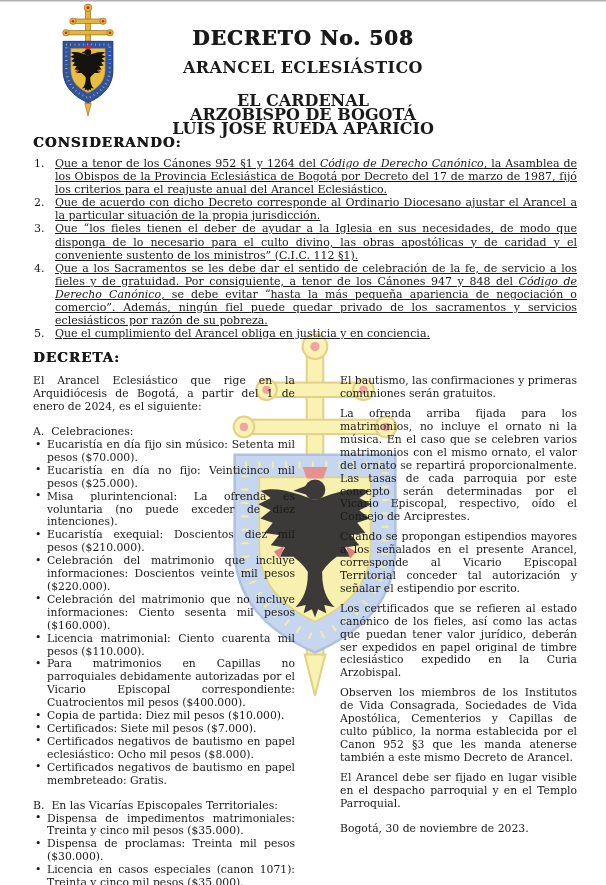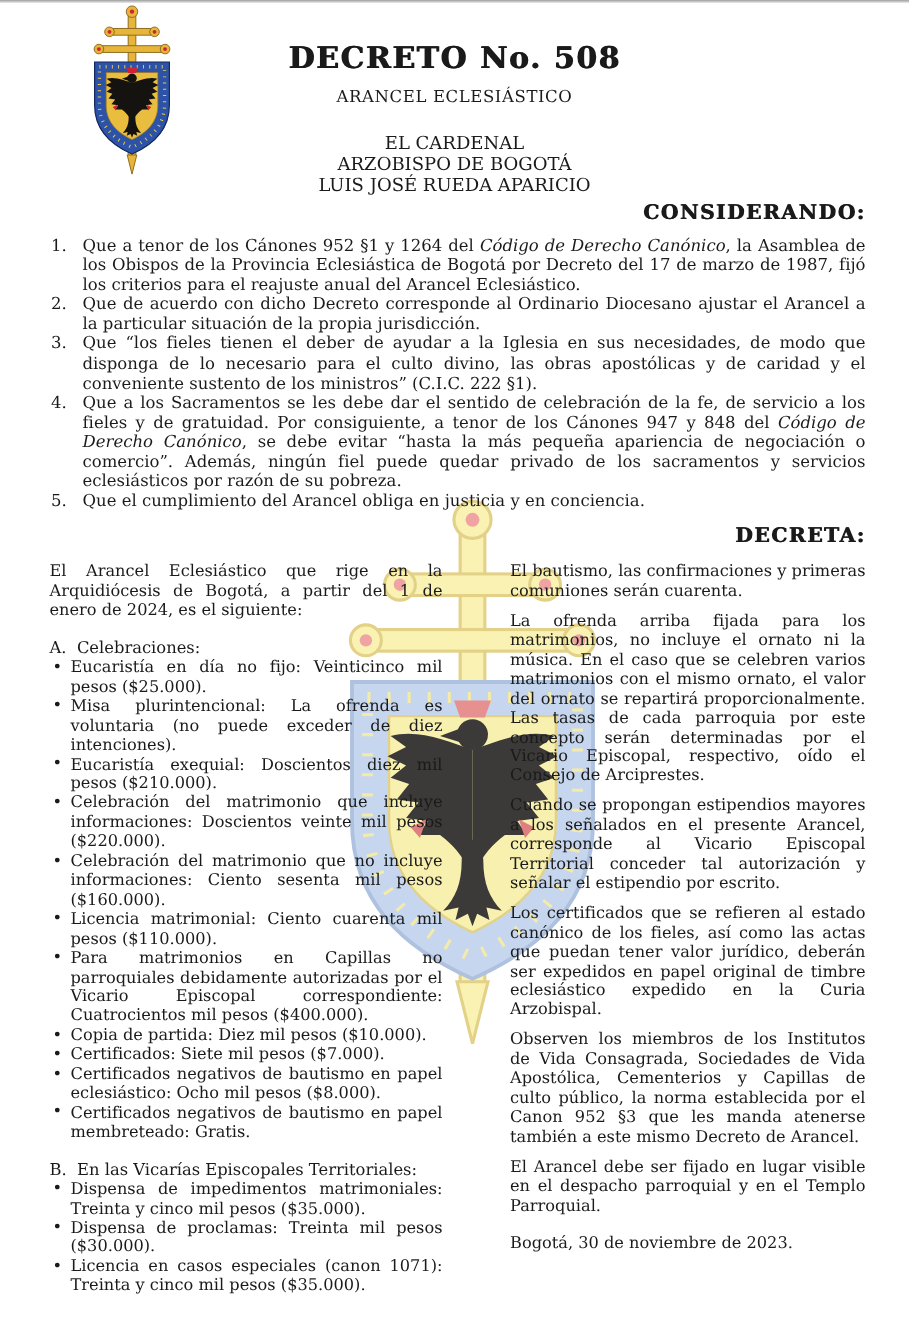--- a/index.html
+++ b/index.html
@@ -20,28 +20,28 @@
     --c-cross:#f9f2b2; --c-cross-line:#e2d187; --c-dot:#f0a3a3;
     --c-shield:#c6d6ee; --c-shield-line:#aec2e0; --c-orn:#f4eaa9;
     --c-field:#f7f0ae; --c-field-line:#e2d187; --c-eagle:#3c3a38;
     --c-crown:#e79090; --c-accent:#e07f7f;}
   .crest-full svg,.crest-wm svg{width:100%; height:100%; display:block;}
 
   
   .header{position:absolute; top:0; left:0; right:0; text-align:center; z-index:2;}
   .title{margin-top:26px; font-size:20px; font-weight:bold; letter-spacing:1px;
     text-shadow:0.6px 0 currentColor;}
-  .subtitle{margin-top:8px; font-size:11px; font-weight:normal; letter-spacing:0.4px;}
-  .issuer{margin-top:17px; font-size:12px; font-weight:normal; line-height:14px;}
+  .subtitle{margin-top:8px; font-size:16px; font-weight:bold; letter-spacing:0.4px;}
+  .issuer{margin-top:17px; font-size:16px; font-weight:bold; line-height:14px;}
 
   
   .doc-body{position:absolute; left:33px; width:544px; top:134px; z-index:1;}
-  .sec-heading{text-align:right; font-size:13.5px; font-weight:bold; letter-spacing:1px;
+  .sec-heading{text-align:left; font-size:13.5px; font-weight:bold; letter-spacing:1px;
     text-shadow:0.5px 0 currentColor;}
-  .consider{list-style:none; margin:7px 0 0 0; padding:0; font-size:11px; line-height:13.1px;}
+  .consider{list-style:none; margin:7px 0 0 0; padding:0; font-size:11px; line-height:13.1px;text-decoration:underline;}
   .consider li{position:relative; padding-left:22px; text-align:justify;}
   .consider li::before{counter-increment:cnum; content:counter(cnum) "."; position:absolute; left:1px;}
   .consider{counter-reset:cnum;}
   .decreta-heading{margin-top:9px;}
 
   .columns{display:flex; gap:45px; margin-top:10px;}
   .col-left{width:262px; flex:0 0 262px;}
   .col-right{width:237px; flex:0 0 237px;}
   .columns p{margin:0 0 7px 0; font-size:10.8px; line-height:12.9px; text-align:justify;}
   .list-heading{font-size:10.9px; font-weight:normal; margin:11px 0 1px 0; white-space:pre-wrap;}
@@ -115,34 +115,35 @@
     </div>
   </div>
 
   <div class="doc-body">
 
     <div class="sec-heading">CONSIDERANDO:</div>
 
     <ol class="consider">
       <li><span>Que a tenor de los Cánones 952 §1 y 1264 del </span><i>Código de Derecho Canónico</i><span>, la Asamblea de los Obispos de la Provincia Eclesiástica de Bogotá por Decreto del 17 de marzo de 1987, fijó los criterios para el reajuste anual del Arancel Eclesiástico.</span></li>
       <li><span>Que de acuerdo con dicho Decreto corresponde al Ordinario Diocesano ajustar el Arancel a la particular situación de la propia jurisdicción.</span><i></i><span></span></li>
-      <li><span>Que “los fieles tienen el deber de ayudar a la Iglesia en sus necesidades, de modo que disponga de lo necesario para el culto divino, las obras apostólicas y de caridad y el conveniente sustento de los ministros” (C.I.C. 222 §1).</span><i></i><span></span></li>
+      <li><span>Que “los fieles tienen el deber de ayudar a la Iglesia en sus necesidades, de modo que disponga de lo necesario para el culto divino, las obras apostólicas y de caridad y el conveniente sustento de los ministros” (C.I.C. 112 §1).</span><i></i><span></span></li>
       <li><span>Que a los Sacramentos se les debe dar el sentido de celebración de la fe, de servicio a los fieles y de gratuidad.  Por consiguiente, a tenor de los Cánones 947 y 848 del </span><i>Código de Derecho Canónico</i><span>, se debe evitar “hasta la más pequeña apariencia de negociación o comercio”. Además, ningún fiel puede quedar privado de los sacramentos y servicios eclesiásticos por razón de su pobreza.</span></li>
       <li><span>Que el cumplimiento del Arancel obliga en justicia y en conciencia.</span><i></i><span></span></li>
     </ol>
 
     <div class="sec-heading decreta-heading">DECRETA:</div>
 
     <div class="columns">
 
       <div class="col-left">
         <p>El Arancel Eclesiástico que rige en la Arquidiócesis de Bogotá, a partir del 1 de enero de 2024, es el siguiente:</p>
 
         <div class="list-heading">A.  Celebraciones:</div>
         <ul class="fees">
+          <li>Eucaristía en día fijo sin músico: Setenta mil pesos ($70.000).</li>
           <li>Eucaristía en día no fijo: Veinticinco mil pesos ($25.000).</li>
           <li>Misa plurintencional: La ofrenda es voluntaria (no puede exceder de diez intenciones).</li>
           <li>Eucaristía exequial: Doscientos diez mil pesos ($210.000).</li>
           <li>Celebración del matrimonio que incluye informaciones: Doscientos veinte mil pesos ($220.000).</li>
           <li>Celebración del matrimonio que no incluye informaciones: Ciento sesenta mil pesos ($160.000).</li>
           <li>Licencia matrimonial: Ciento cuarenta mil pesos ($110.000).</li>
           <li>Para matrimonios en Capillas no parroquiales debidamente autorizadas por el Vicario Episcopal correspondiente: Cuatrocientos mil pesos ($400.000).</li>
           <li>Copia de partida: Diez mil pesos ($10.000).</li>
           <li>Certificados: Siete mil pesos ($7.000).</li>
           <li>Certificados negativos de bautismo en papel eclesiástico: Ocho mil pesos ($8.000).</li>
@@ -152,21 +153,21 @@
         <div class="list-heading">B.  En las Vicarías Episcopales Territoriales:</div>
         <ul class="fees">
           <li>Dispensa de impedimentos matrimoniales: Treinta y cinco mil pesos ($35.000).</li>
           <li>Dispensa de proclamas: Treinta mil pesos ($30.000).</li>
           <li>Licencia en casos especiales (canon 1071): Treinta y cinco mil pesos ($35.000).</li>
 
         </ul>
       </div>
 
       <div class="col-right">
-        <p>El bautismo, las confirmaciones y primeras comuniones serán cuarenta.</p>
+        <p>El bautismo, las confirmaciones y primeras comuniones serán gratuitos.</p>
         <p>La ofrenda arriba fijada para los matrimonios, no incluye el ornato ni la música. En el caso que se celebren varios matrimonios con el mismo ornato, el valor del ornato se repartirá proporcionalmente. Las tasas de cada parroquia por este concepto serán determinadas por el Vicario Episcopal, respectivo, oído el Consejo de Arciprestes.</p>
         <p>Cuando se propongan estipendios mayores a los señalados en el presente Arancel, corresponde al Vicario Episcopal Territorial conceder tal autorización y señalar el estipendio por escrito.</p>
         <p>Los certificados que se refieren al estado canónico de los fieles, así como las actas que puedan tener valor jurídico, deberán ser expedidos en papel original de timbre eclesiástico expedido en la Curia Arzobispal.</p>
         <p>Observen los miembros de los Institutos de Vida Consagrada, Sociedades de Vida Apostólica, Cementerios y Capillas de culto público, la norma establecida por el Canon 952 §3 que les manda atenerse también a este mismo Decreto de Arancel.</p>
         <p>El Arancel debe ser fijado en lugar visible en el despacho parroquial y en el Templo Parroquial.</p>
         <p class="date-line">Bogotá, 30 de noviembre de 2023.</p>
 
       </div>
 
     </div>

